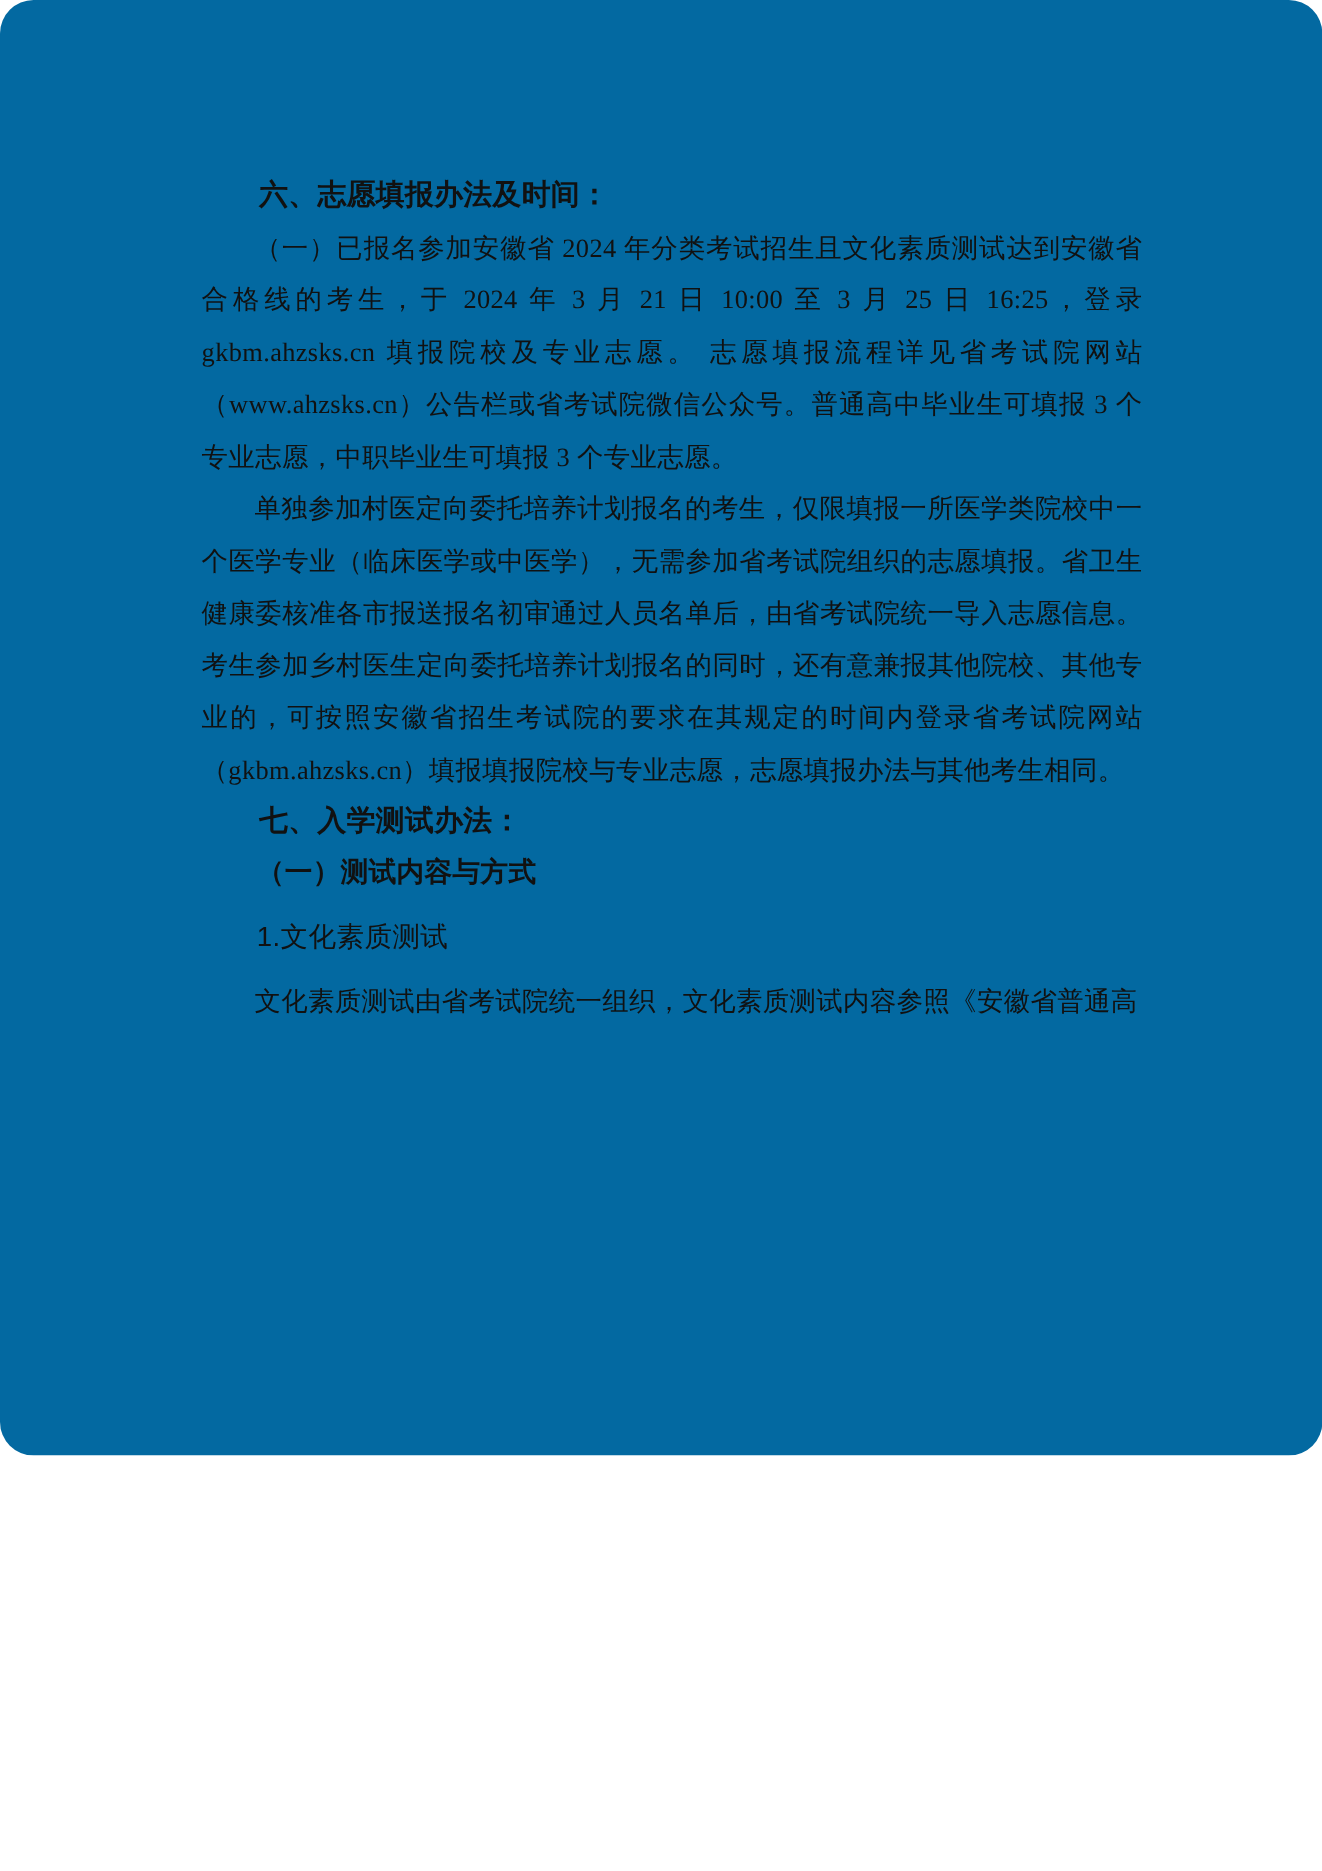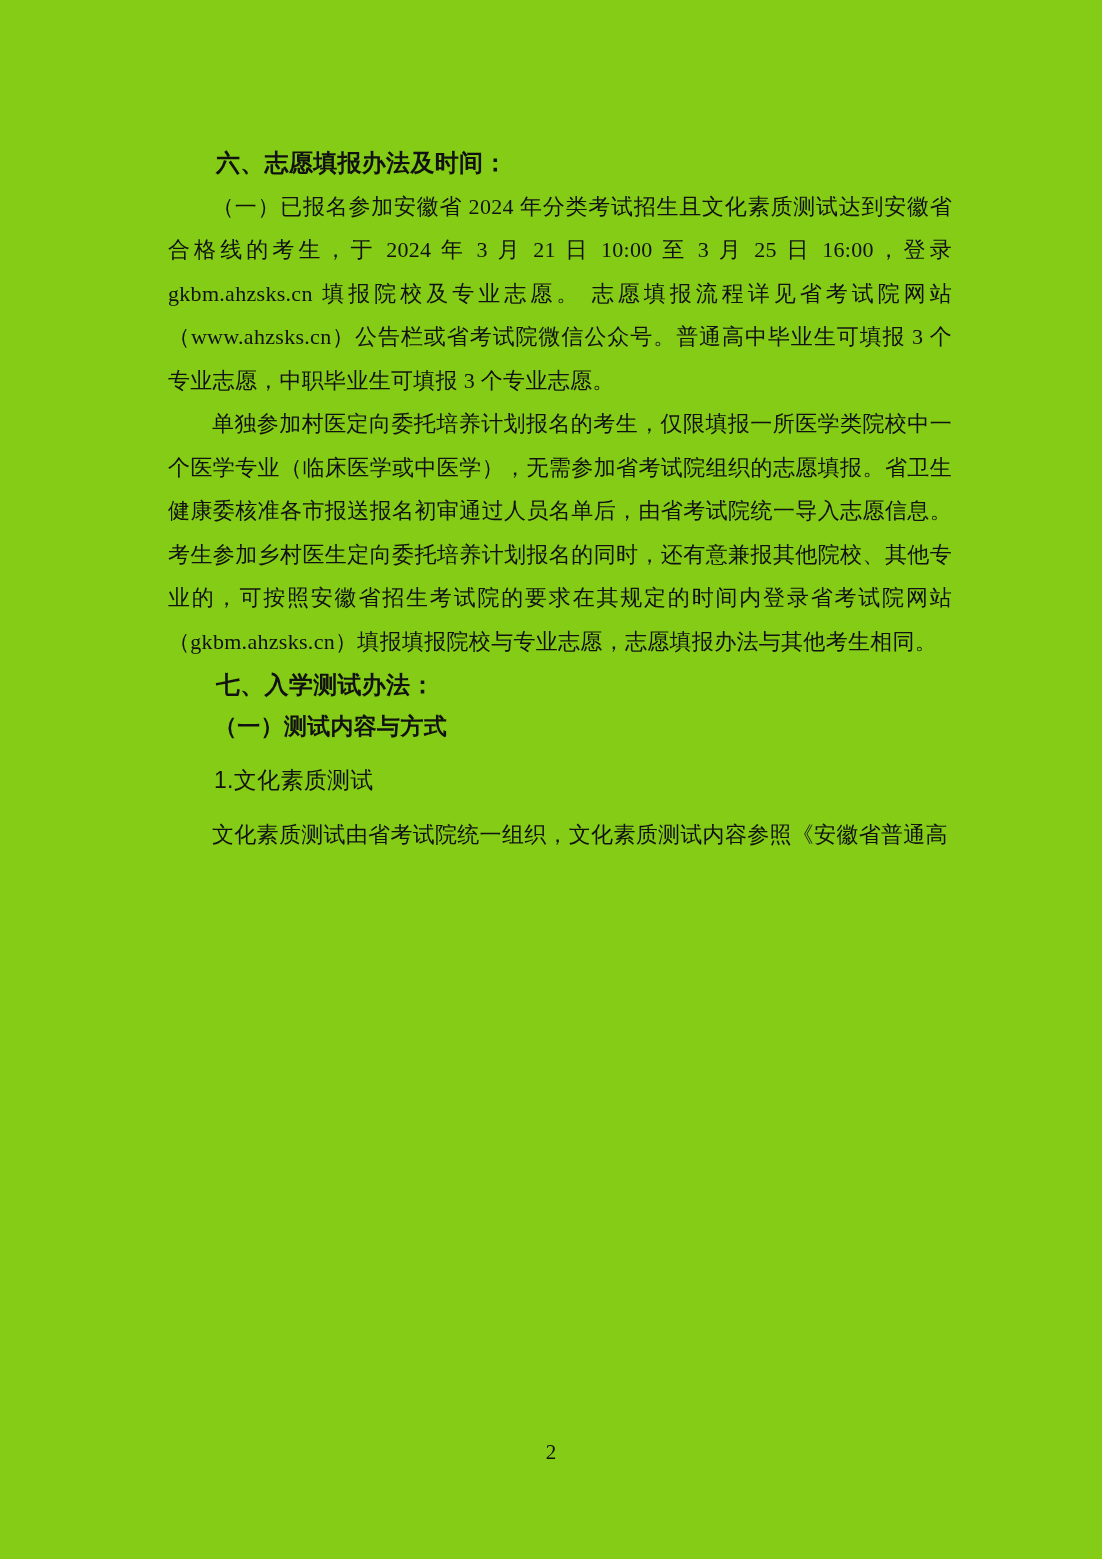--- a/index.html
+++ b/index.html
@@ -3,25 +3,26 @@
 <meta charset="utf-8">
 <style>
   html, body {
     margin: 0;
     padding: 0;
     background: #ffffff;
   }
   .page {
     position: relative;
     width: 1102px;
-    height: 1559px;
-    background: #84cc16;
+    height: 1213px;
+    background: #0369a1;
     color: #111111;
     overflow: hidden;
     font-family: "Liberation Serif", "DejaVu Serif", serif;
+    border-radius: 28px;
   }
   .content {
     position: absolute;
     left: 168px;
     top: 141px;
     width: 784px;
   }
   .content p,
   .content h2,
   .content h3,
@@ -69,21 +70,21 @@
   }
 </style>
 </head>
 <body>
 
 <div class="page">
   <div class="content">
 
     <h2 class="h-major">六、志愿填报办法及时间：</h2>
 
-    <p>（一）已报名参加安徽省 2024 年分类考试招生且文化素质测试达到安徽省合格线的考生，于 2024 年 3 月 21 日 10:00 至 3 月 25 日 16:00，登录 gkbm.ahzsks.cn 填报院校及专业志愿。 志愿填报流程详见省考试院网站（www.ahzsks.cn）公告栏或省考试院微信公众号。普通高中毕业生可填报 3 个专业志愿，中职毕业生可填报 3 个专业志愿。</p>
+    <p>（一）已报名参加安徽省 2024 年分类考试招生且文化素质测试达到安徽省合格线的考生，于 2024 年 3 月 21 日 10:00 至 3 月 25 日 16:25，登录 gkbm.ahzsks.cn 填报院校及专业志愿。 志愿填报流程详见省考试院网站（www.ahzsks.cn）公告栏或省考试院微信公众号。普通高中毕业生可填报 3 个专业志愿，中职毕业生可填报 3 个专业志愿。</p>
 
 
     <p>单独参加村医定向委托培养计划报名的考生，仅限填报一所医学类院校中一个医学专业（临床医学或中医学），无需参加省考试院组织的志愿填报。省卫生健康委核准各市报送报名初审通过人员名单后，由省考试院统一导入志愿信息。考生参加乡村医生定向委托培养计划报名的同时，还有意兼报其他院校、其他专业的，可按照安徽省招生考试院的要求在其规定的时间内登录省考试院网站（gkbm.ahzsks.cn）填报填报院校与专业志愿，志愿填报办法与其他考生相同。</p>
 
     <h2 class="h-major">七、入学测试办法：</h2>
 
 
     <h3 class="h-minor">（一）测试内容与方式</h3>
 
     <h4 class="h-sub">1.文化素质测试</h4>

